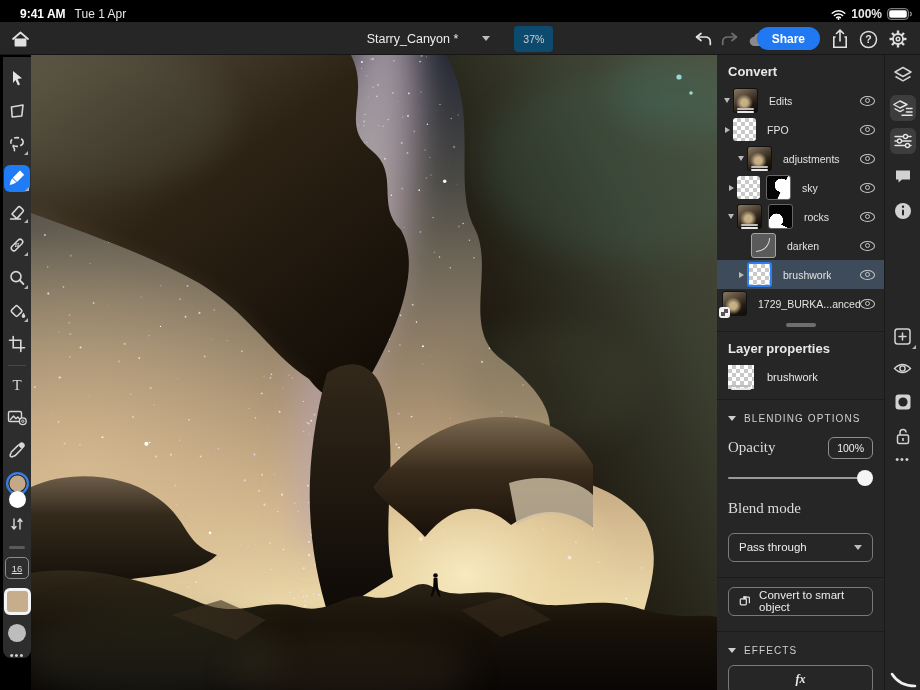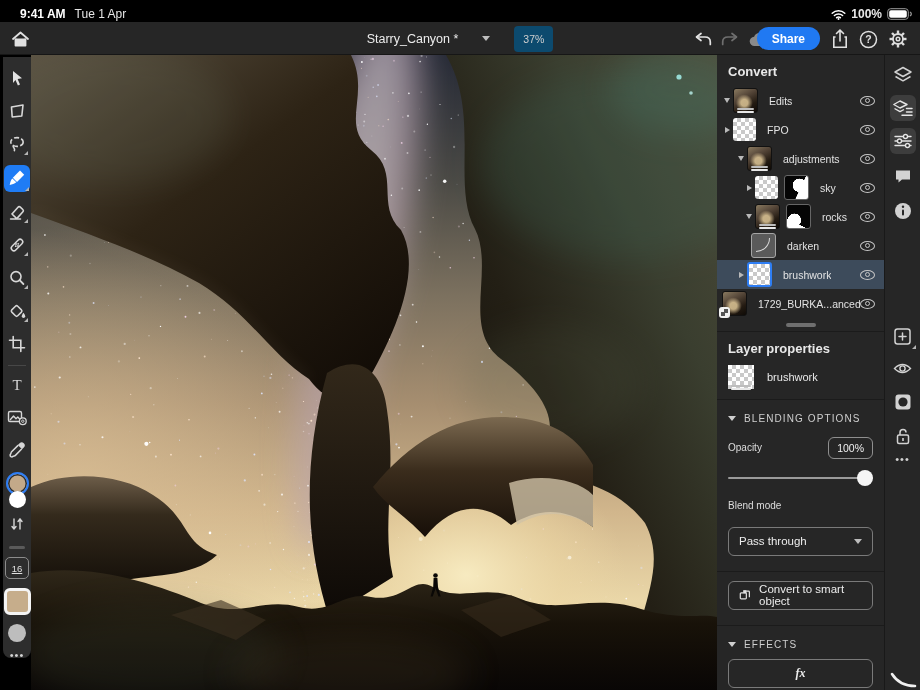--- a/index.html
+++ b/index.html
@@ -44,21 +44,21 @@
   #canvas svg{display:block;}
 
   
   #rightpanel{left:717px;top:55px;width:167px;height:635px;background:#262626;box-sizing:border-box;overflow:hidden;}
   #paneltitle{font-size:13px;font-weight:700;margin:9px 0 7px 11px;}
   .lrow{height:29px;display:flex;align-items:center;padding-right:9px;position:relative;}
   .lrow.selected{background:#3d4b5b;}
   .tri{width:12px;display:flex;justify-content:center;flex:none;}
   .tri.col::before{content:"";border-left:5px solid #b9b9b9;border-top:3.5px solid transparent;border-bottom:3.5px solid transparent;}
   .tri.exp::before{content:"";border-top:5px solid #b9b9b9;border-left:3.5px solid transparent;border-right:3.5px solid transparent;}
-  .d0{padding-left:4px;} .d1{padding-left:18px;} .d2{padding-left:26px;} .d3{padding-left:34px;} .d0n{padding-left:5px;}
+  .d0{padding-left:4px;} .d1{padding-left:18px;} .d2{padding-left:8px;} .d3{padding-left:34px;} .d0n{padding-left:5px;}
   .thumb{width:23px;height:23px;border-radius:3px;flex:none;position:relative;margin-right:2px;}
   .checker,.mini-checker{background-color:#fff;background-image:
      linear-gradient(45deg,#c9c9c9 25%,transparent 25%,transparent 75%,#c9c9c9 75%),
      linear-gradient(45deg,#c9c9c9 25%,transparent 25%,transparent 75%,#c9c9c9 75%);
      background-size:8px 8px;background-position:0 0,4px 4px;}
   .thumb.selthumb{border:2px solid #2e7ef5;width:21px;height:21px;}
   .photo{background-color:#241b12;background-image:
      radial-gradient(circle at 45% 60%, rgba(222,198,150,.85) 0 18%, rgba(222,198,150,0) 45%),
      linear-gradient(150deg,#8a7a60 0%,#57483a 35%,#241b12 70%,#0e0a06 100%);
      border:1px solid #111;}
@@ -78,21 +78,21 @@
   .eye::after{content:"";position:absolute;left:5.2px;top:2.7px;width:3.2px;height:3.2px;border:1px solid #c6c6c6;border-radius:50%;}
   #draghandle{width:30px;height:3.5px;border-radius:2px;background:#6f6f6f;margin:5px auto 0;}
   .pdiv{height:1px;background:#1b1b1b;margin-top:10px;}
   #lp-title{font-size:13px;font-weight:700;margin:9px 0 0 11px;}
   #lp-row{display:flex;align-items:center;margin:9px 11px 0;}
   #lp-thumb{width:26px;height:24px;position:relative;}
   #lp-name{font-size:11px;margin-left:13px;}
   .secthead{display:flex;align-items:center;gap:8px;margin:13px 0 0 11px;font-size:10px;letter-spacing:1.1px;color:#cfcfcf;cursor:pointer;}
   .vchev{width:0;height:0;border-left:4px solid transparent;border-right:4px solid transparent;border-top:5px solid #cfcfcf;}
   #opacityrow{display:flex;align-items:center;justify-content:space-between;margin:13px 11px 0;}
-  #opacitylabel,#blendlabel{font-size:10px;color:#dcdcdc;}
+  #opacitylabel,#blendlabel{font-size:15px;color:#dcdcdc;font-family:Liberation Serif, serif;}
   #opacityval{border:1px solid #8f8f8f;border-radius:6px;font-size:10.5px;padding:4px 8px;color:#f0f0f0;cursor:pointer;}
   #slider{margin:11px 11px 0;height:16px;position:relative;cursor:pointer;}
   #slider .track{position:absolute;left:0;right:0;top:7px;height:2px;background:#9a9a9a;border-radius:1px;}
   #slider .knob{position:absolute;right:0;top:0;width:16px;height:16px;border-radius:50%;background:#f5f5f5;}
   #blendlabel{margin:14px 0 16px 11px;display:block;}
   .obtn{margin:9px 11px 0;height:27px;border:1px solid #7a7a7a;border-radius:6px;display:flex;align-items:center;
         font-size:11.5px;color:#ececec;padding:0 10px;gap:8px;cursor:pointer;}
   #blendselect{justify-content:space-between;}
   .ctrbtn{justify-content:center;}
   .fx{font-style:italic;font-weight:700;font-size:12px;font-family:"Liberation Serif",serif;}

